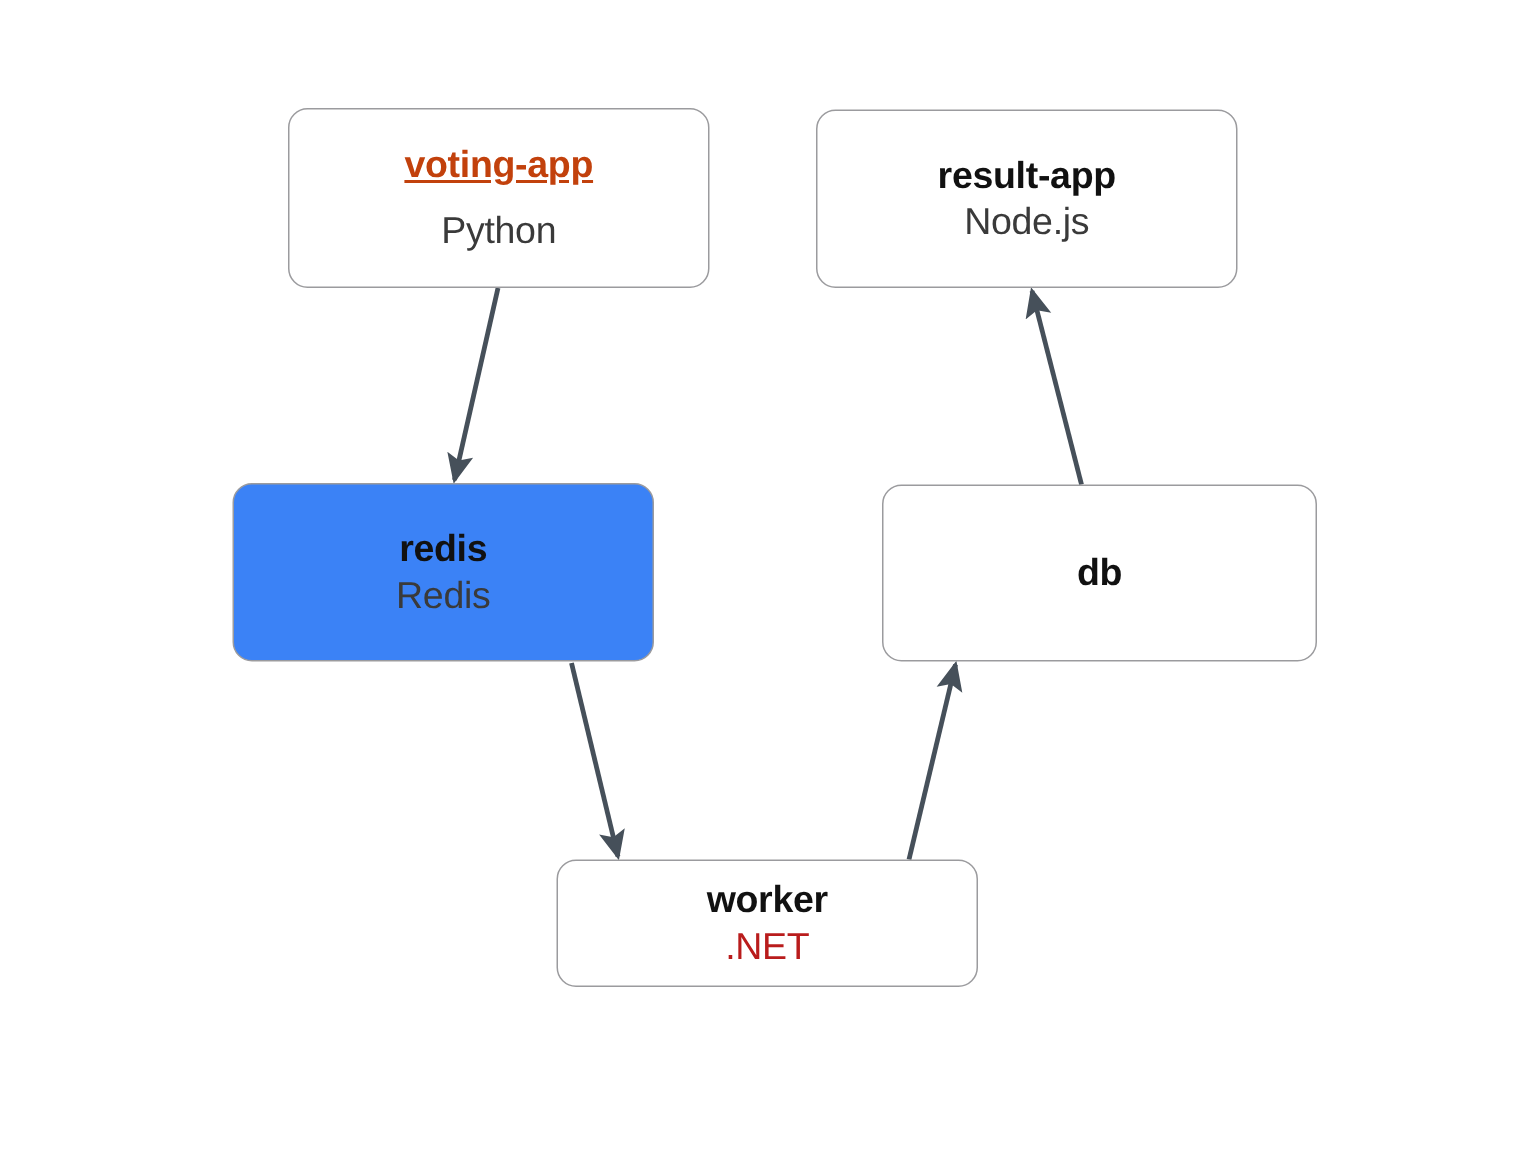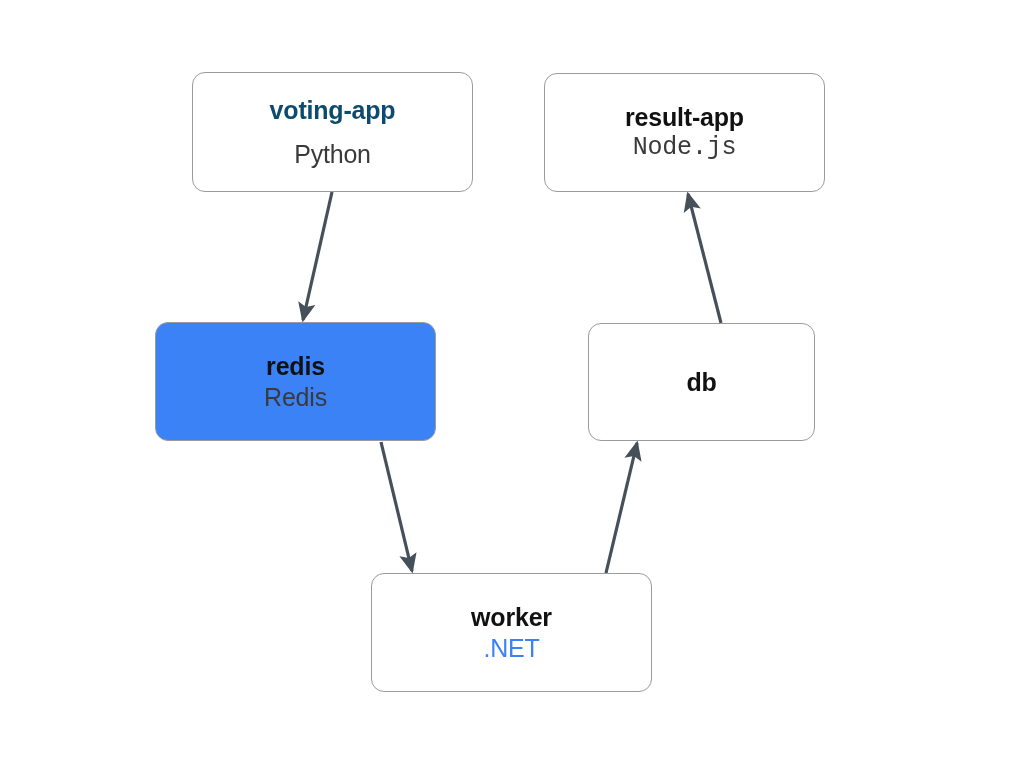--- a/index.html
+++ b/index.html
@@ -64,33 +64,33 @@
     <g id="edge-paths">
         <line x1="332" y1="192" x2="303" y2="320" stroke="#46505a" stroke-width="3.2" stroke-linecap="butt" marker-end="url(#arrowhead)"></line>
         <line x1="381" y1="442" x2="412" y2="571" stroke="#46505a" stroke-width="3.2" stroke-linecap="butt" marker-end="url(#arrowhead)"></line>
         <line x1="606" y1="573" x2="637" y2="443" stroke="#46505a" stroke-width="3.2" stroke-linecap="butt" marker-end="url(#arrowhead)"></line>
         <line x1="721" y1="323" x2="688" y2="194" stroke="#46505a" stroke-width="3.2" stroke-linecap="butt" marker-end="url(#arrowhead)"></line>
       </g>
   </svg>
 
   <div id="nodes">
       <div class="node" style="left: 192px; top: 72px; width: 281px; height: 120px; border-color: rgb(155, 155, 158); background: rgb(255, 255, 255);">
-        <div class="node-name" style="color: #0c4a6e;">voting-app</div>
+        <div class="node-name" style="color: #c2410c; text-decoration: underline;">voting-app</div>
         <div class="node-tech" style="color: rgb(58, 58, 58); margin-top: 13px;">Python</div>
       </div>
       <div class="node" style="left: 544px; top: 73px; width: 281px; height: 119px; border-color: rgb(155, 155, 158); background: rgb(255, 255, 255);">
         <div class="node-name" style="color: rgb(17, 17, 17);">result-app</div>
-        <div class="node-tech" style="color: rgb(58, 58, 58); font-family: Liberation Mono, monospace;">Node.js</div>
+        <div class="node-tech" style="color: rgb(58, 58, 58);">Node.js</div>
       </div>
       <div class="node" style="left: 155px; top: 322px; width: 281px; height: 119px; border-color: rgb(155, 155, 158); background: #3b82f6;">
         <div class="node-name" style="color: rgb(17, 17, 17);">redis</div>
         <div class="node-tech" style="color: rgb(58, 58, 58);">Redis</div>
       </div>
-      <div class="node" style="left: 588px; top: 323px; width: 227px; height: 118px; border-color: rgb(155, 155, 158); background: rgb(255, 255, 255);">
+      <div class="node" style="left: 588px; top: 323px; width: 290px; height: 118px; border-color: rgb(155, 155, 158); background: rgb(255, 255, 255);">
         <div class="node-name" style="color: rgb(17, 17, 17);">db</div>
       </div>
-      <div class="node" style="left: 371px; top: 573px; width: 281px; height: 119px; border-color: rgb(155, 155, 158); background: rgb(255, 255, 255);">
+      <div class="node" style="left: 371px; top: 573px; width: 281px; height: 85px; border-color: rgb(155, 155, 158); background: rgb(255, 255, 255);">
         <div class="node-name" style="color: rgb(17, 17, 17);">worker</div>
-        <div class="node-tech" style="color: #3b82f6;">.NET</div>
+        <div class="node-tech" style="color: #b91c1c;">.NET</div>
       </div>
     </div>
 
 </div>
 
 </body></html>

